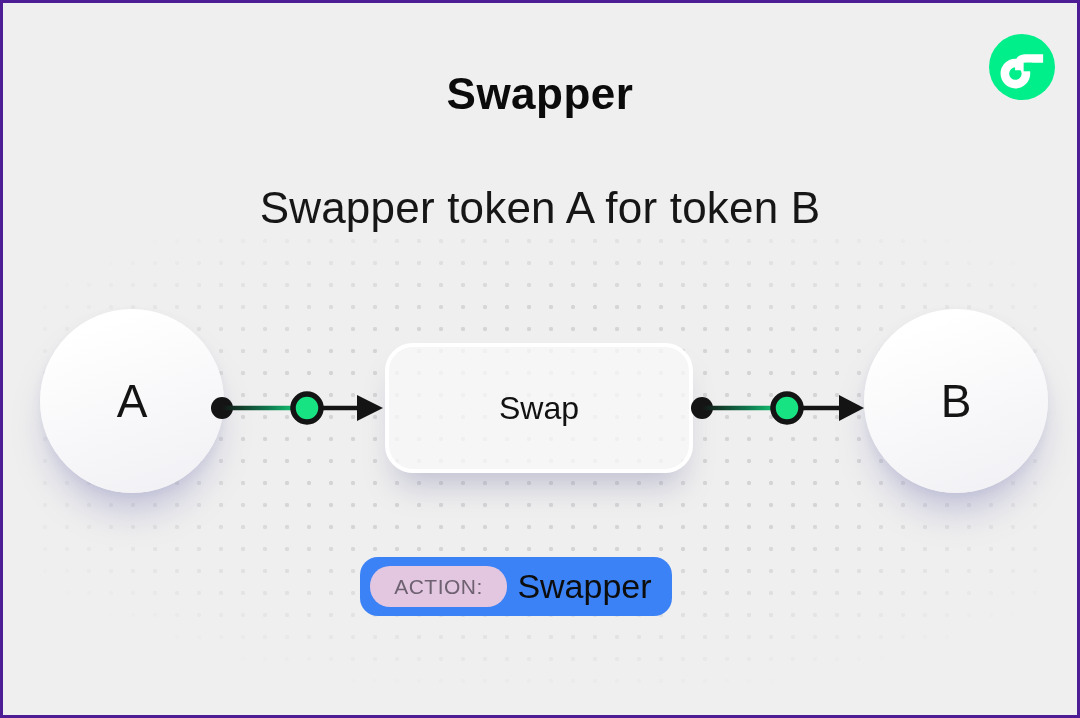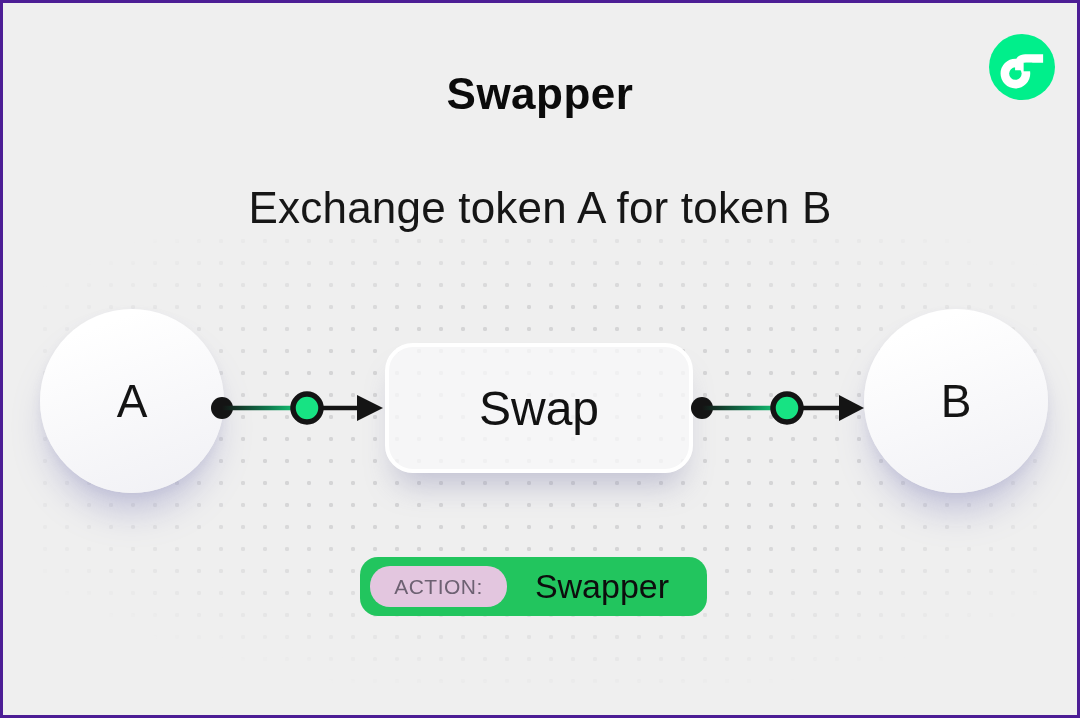--- a/index.html
+++ b/index.html
@@ -31,45 +31,45 @@
     display:flex;align-items:center;justify-content:center;
     font-size:46px;color:#141414;
   }
   .node-a{left:37px;top:306px;}
   .node-b{left:861px;top:306px;}
   .swap-box{
     position:absolute;left:382px;top:340px;width:308px;height:130px;box-sizing:border-box;
     background:rgba(248,248,250,.75);border:4px solid #ffffff;border-radius:28px;
     box-shadow:0 22px 30px -10px rgba(120,120,165,.38);
     display:flex;align-items:center;justify-content:center;
-    font-size:48px;color:#121212;
+    font-size:32px;color:#121212;
   }
   .connectors{position:absolute;left:0;top:0;width:1080px;height:718px;pointer-events:none;}
   .badge{
-    position:absolute;left:357px;top:554px;width:347px;height:59px;box-sizing:border-box;
-    background:#22c55e;border-radius:18px;display:flex;align-items:center;padding:0 10px;
+    position:absolute;left:357px;top:554px;width:312px;height:59px;box-sizing:border-box;
+    background:#3b82f6;border-radius:18px;display:flex;align-items:center;padding:0 10px;
   }
   .badge-label{
     background:#e3c6df;border-radius:20px;height:41px;min-width:137px;box-sizing:border-box;
     display:flex;align-items:center;justify-content:center;padding:0 18px;
     font-size:21px;font-weight:500;letter-spacing:.5px;color:#6d6172;
   }
   .badge-value{
     flex:1;text-align:center;font-size:34px;font-weight:400;color:#0d0d0d;
   }
 </style>
 </head>
 <body>
 
 <div class="canvas">
 
   <div class="dots"></div>
 
   <div class="title">Swapper</div>
-  <div class="subtitle">Exchange token A for token B</div>
+  <div class="subtitle">Swapper token A for token B</div>
 
   <div class="logo">
     <svg viewBox="0 0 100 100" width="66" height="66" aria-hidden="true">
       <circle cx="50" cy="50" r="50" fill="#00ef8b"></circle>
       <circle cx="40" cy="60" r="16" fill="none" stroke="#ffffff" stroke-width="13"></circle>
       <path d="M82 37 H55 Q46 37 46 46 V55" fill="none" stroke="#ffffff" stroke-width="13"></path>
       <rect x="52.5" y="43.5" width="13" height="13" fill="#00ef8b"></rect>
     </svg>
   </div>
 

